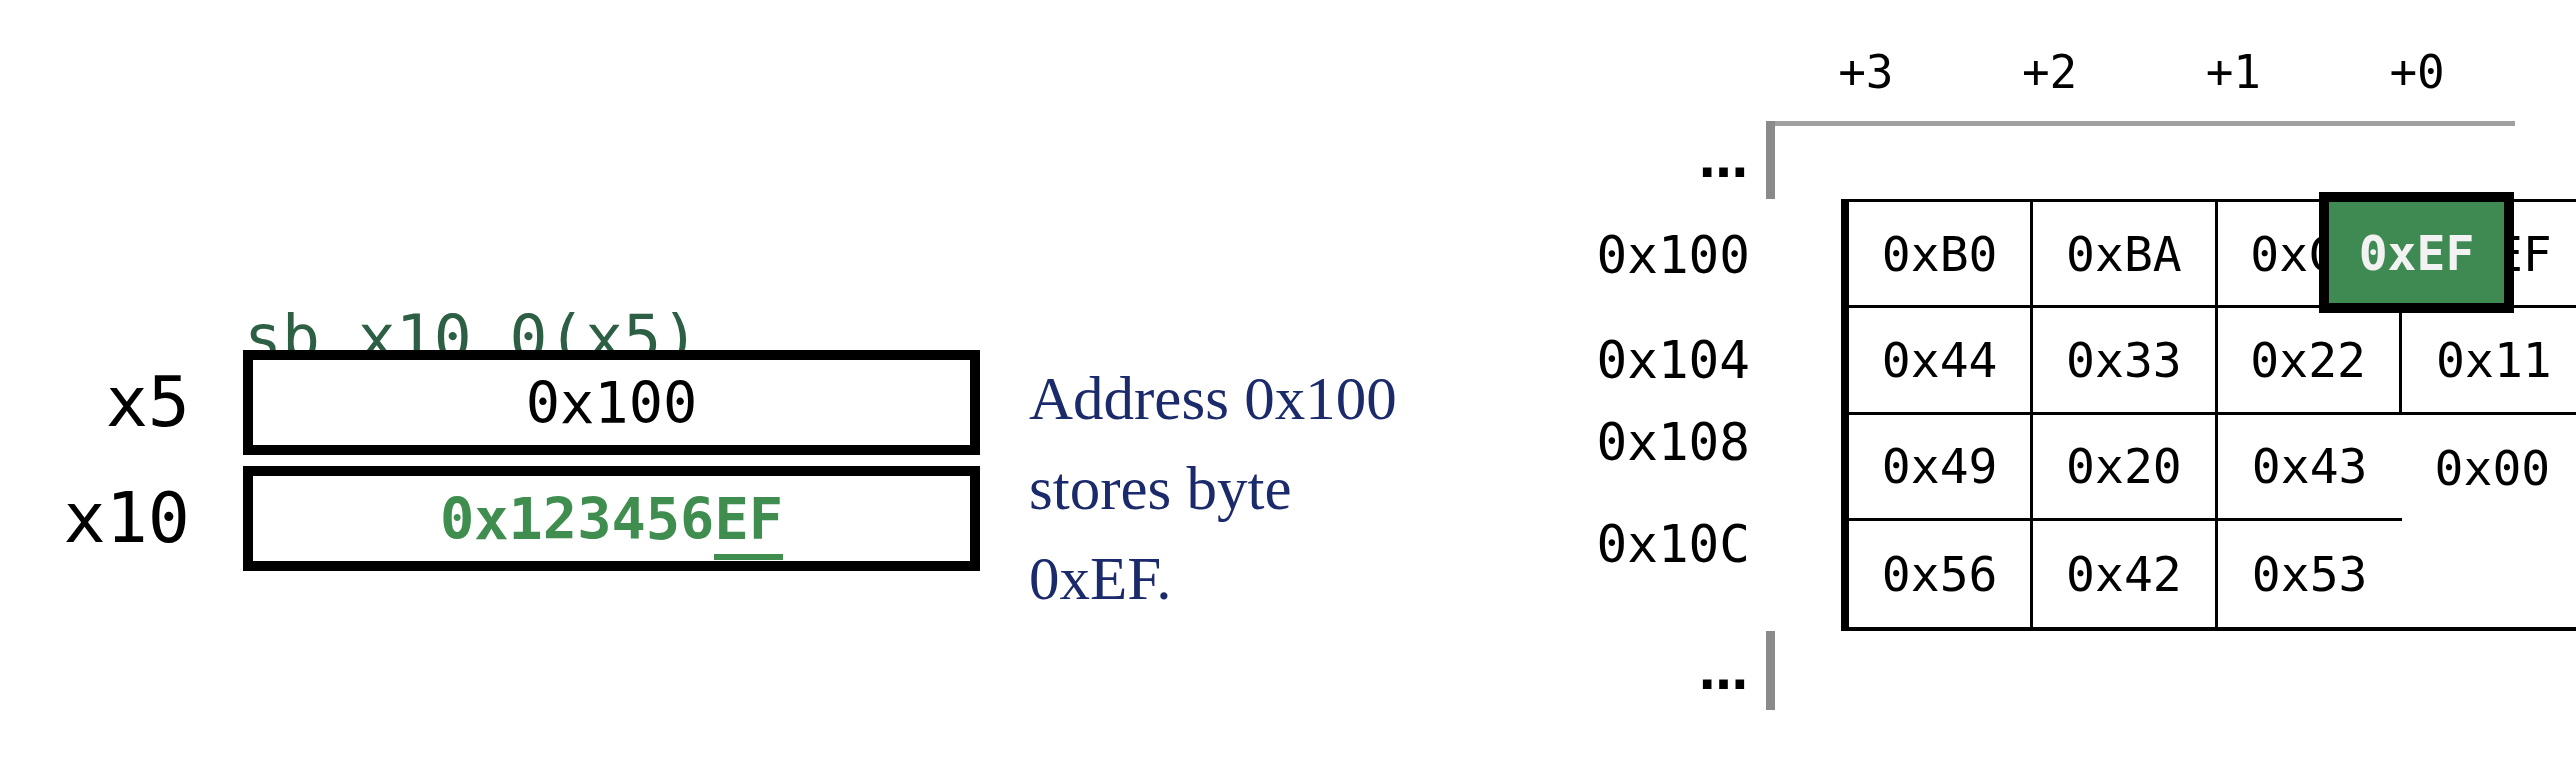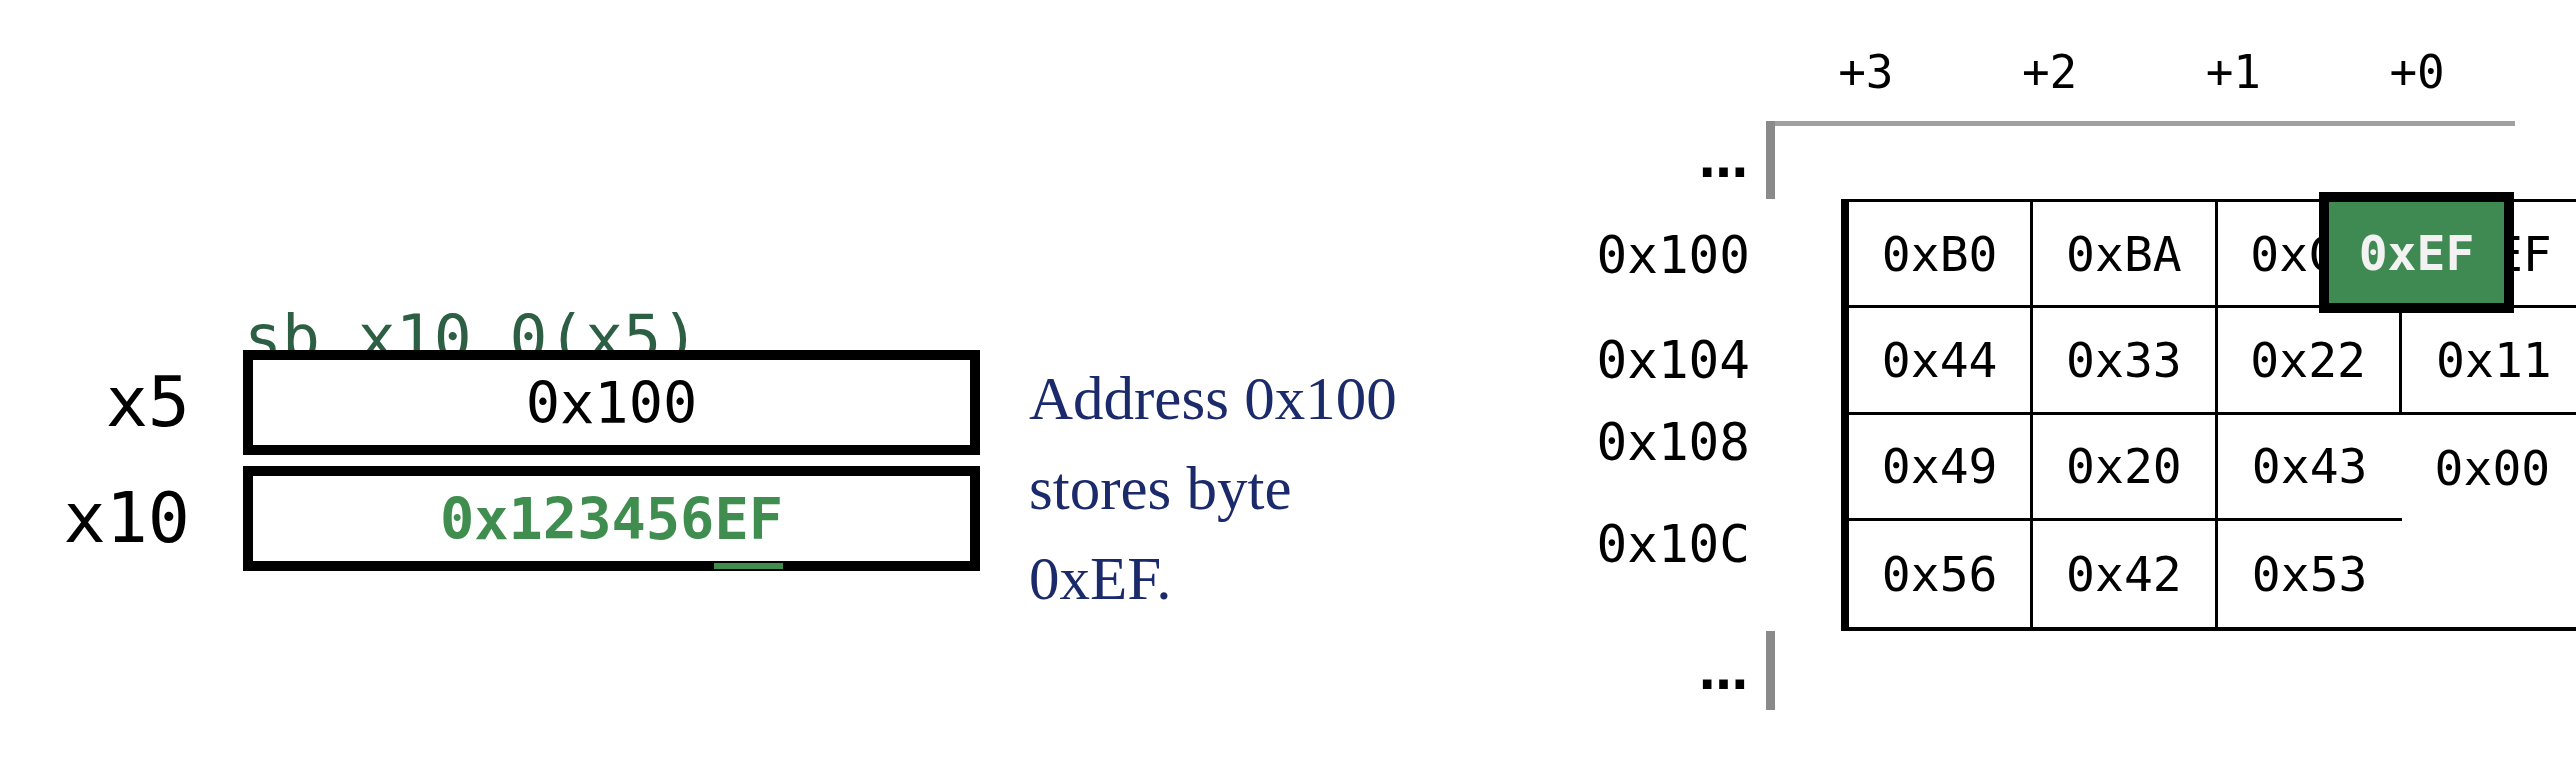--- a/index.html
+++ b/index.html
@@ -34,21 +34,21 @@
   }
   .reg-box.r0 { top:350px; }
   .reg-box.r1 { top:466px; }
   .reg-value { font-size:57px; color:#000; }
   .reg-value.stored {
     color:var(--register_value_green);
     font-weight:bold;
   }
   .reg-value.stored .suffix {
     border-bottom:6.7px solid currentColor;
-    padding-bottom:11px;
+    padding-bottom:2px;
   }
 
   
   .caption {
     left:1029px; top:354px;
     font-family:Liberation Serif, serif;
     font-size:61px; line-height:90px;
     color:var(--caption_blue);
     white-space:pre-line;
   }

